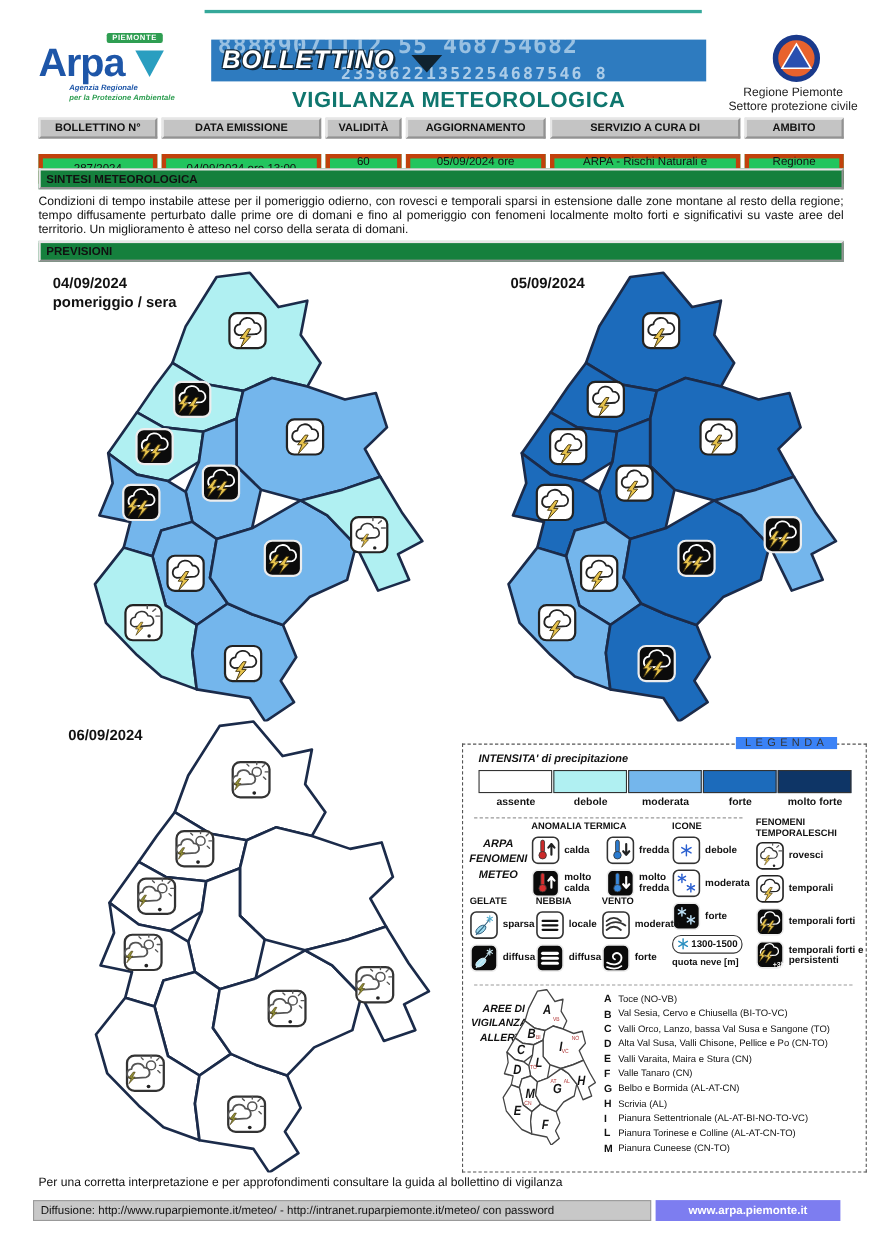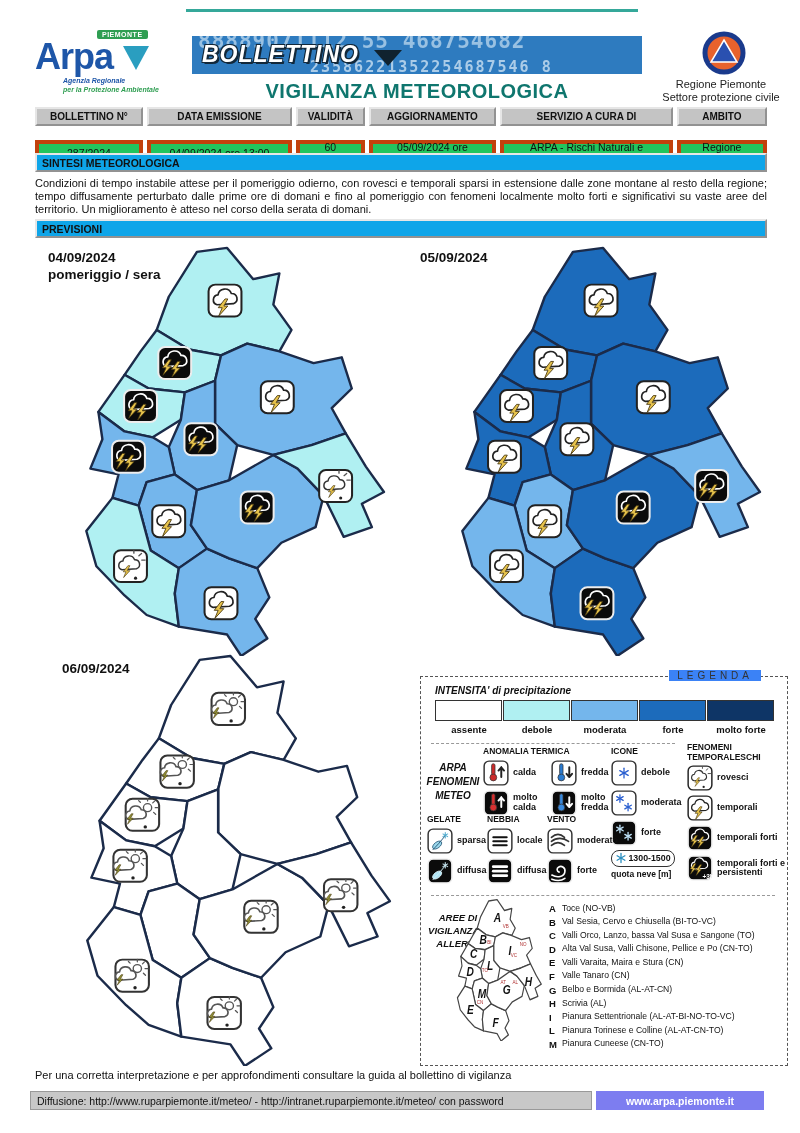--- a/index.html
+++ b/index.html
@@ -42,21 +42,21 @@
 
   
   .info-table { left:35px; top:107px; width:732px; display:flex; }
   .col { display:flex; flex-direction:column; margin-right:4px;gap:12px; }
   .col:last-child { margin-right:0; }
   .hcell { height:19px; background:#c4c4c4; border:2px outset #e6e6e6; font-size:10px; font-weight:bold;
            display:flex; align-items:center; justify-content:center; margin-bottom:2px; }
   .vcell { height:27px; background:#22c55e; border:4px solid #c2410c; font-size:10.5px; text-align:center;
            display:flex; align-items:center; justify-content:center; line-height:11.5px; padding:0 18px; }
 
-  .gray-bar { background:#0ea5e9; border:2px outset #e6e6e6; height:19px; font-size:10.5px; font-weight:bold;
+  .gray-bar { background:#15803d; border:2px outset #e6e6e6; height:19px; font-size:10.5px; font-weight:bold;
               display:flex; align-items:center; padding-left:5px; }
   .sintesi-bar { left:35px; top:153px; width:732px; }
   .sintesi-text { left:35px; top:177px; width:732px; font-size:11px; line-height:13.2px; text-align:justify; }
   .previsioni-bar { left:35px; top:219px; width:732px; }
 
   
   .map-label { font-weight:bold; font-size:13.5px; line-height:17px; }
   .map-box svg { display:block; }
 
   
@@ -314,21 +314,21 @@
           <path d="M17.5 13 L11.5 21 H15 L12 28.5 L20 19.5 H16.5 L20 13 Z" fill="#e7c34c" stroke="#4a3a10" stroke-width=".8" transform="translate(2.5,2.5) scale(.92)"></path>
         </g>
         <g transform="translate(288,228) scale(1.12)">
           <rect x="1.4" y="1.4" width="29.2" height="29.2" rx="6" fill="#0b0b0b" stroke="#ededed" stroke-width="1.8"></rect>
           <path d="M8 20.8a4.6 4.6 0 0 1 .8-9a6.1 6.1 0 0 1 11.8-1.3a4.8 4.8 0 0 1 1.9 9.3z" fill="none" stroke="#fff" stroke-width="1.5" transform="translate(1,-1.5)" stroke-linejoin="round"></path>
           <path d="M17.5 13 L11.5 21 H15 L12 28.5 L20 19.5 H16.5 L20 13 Z" fill="#e7c34c" stroke="#4a3a10" stroke-width=".8" transform="translate(-5.5,1) scale(.92)"></path>
           <path d="M17.5 13 L11.5 21 H15 L12 28.5 L20 19.5 H16.5 L20 13 Z" fill="#e7c34c" stroke="#4a3a10" stroke-width=".8" transform="translate(2.5,2.5) scale(.92)"></path>
         </g>
       </svg>
   </div>
-  <div class="abs map-label" style="left:420px;top:249px;">
+  <div class="abs map-label" style="left:464px;top:249px;">
     <div class="map-date">05/09/2024</div>
       <div class="map-sub"></div>
   </div>
 
   <div class="abs map-box" style="left:28px;top:654px;">
     <svg class="mapsvg" width="368" height="412" viewBox="0 0 360 420" preserveAspectRatio="none">
         <polygon points="168,6 198,2 224,34 250,28 244,60 262,86 250,108 218,100 192,112 160,106 128,86 140,52" fill="#ffffff" stroke="#1b2b4a" stroke-width="2.4" stroke-linejoin="round"></polygon>
         <polygon points="128,86 160,106 192,112 186,138 156,150 120,146 96,132 112,108" fill="#ffffff" stroke="#1b2b4a" stroke-width="2.4" stroke-linejoin="round"></polygon>
         <polygon points="186,138 192,112 218,100 250,108 284,120 312,114 322,146 302,166 316,192 282,204 244,214 208,204 186,182" fill="#ffffff" stroke="#1b2b4a" stroke-width="2.4" stroke-linejoin="round"></polygon>
         <polygon points="96,132 120,146 156,150 152,178 124,196 96,190 70,170" fill="#ffffff" stroke="#1b2b4a" stroke-width="2.4" stroke-linejoin="round"></polygon>

